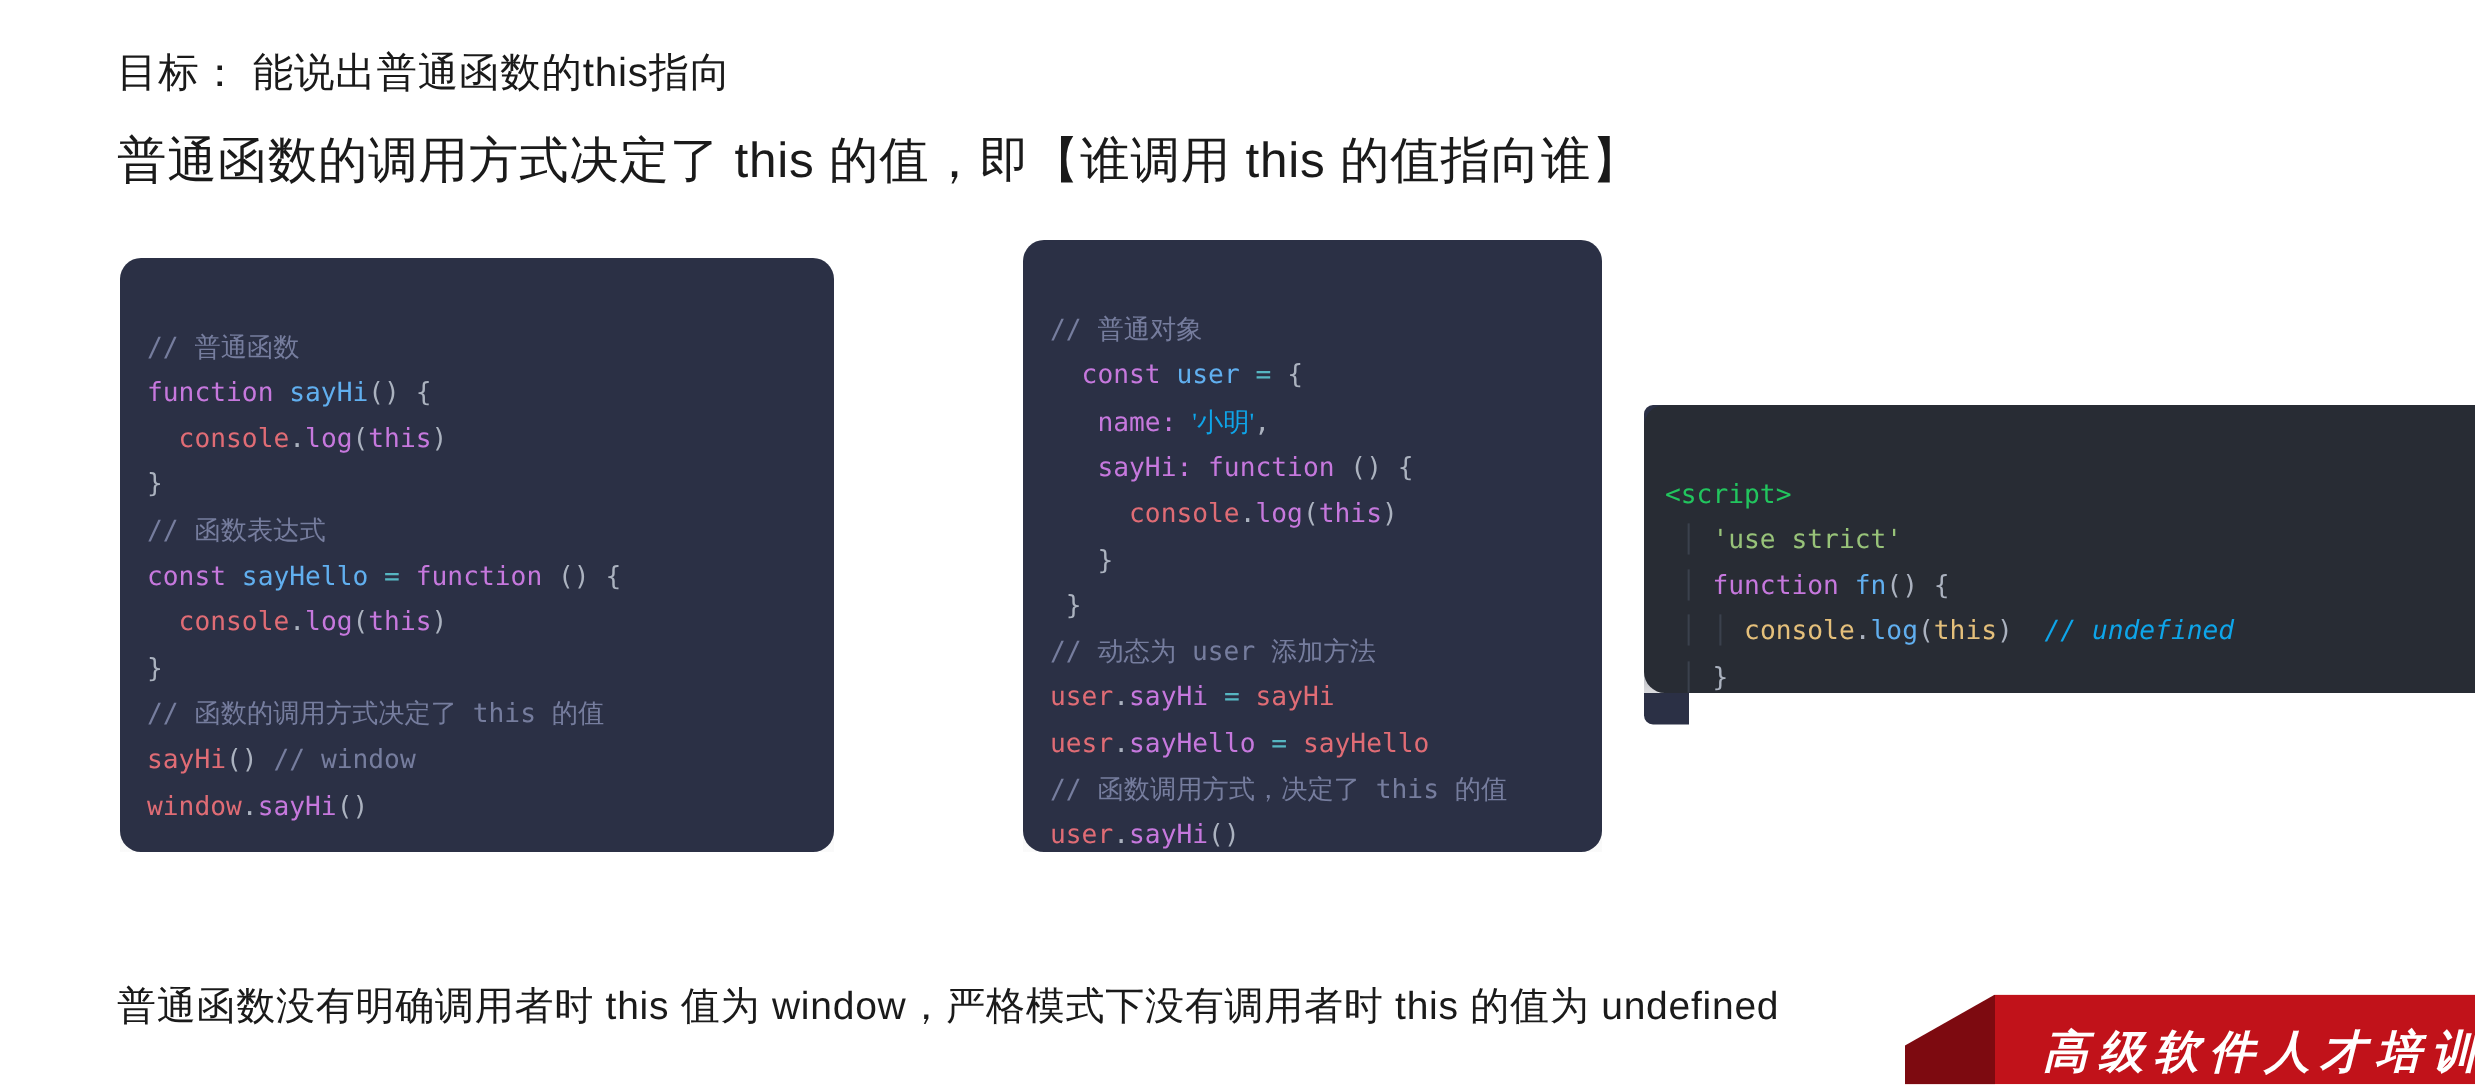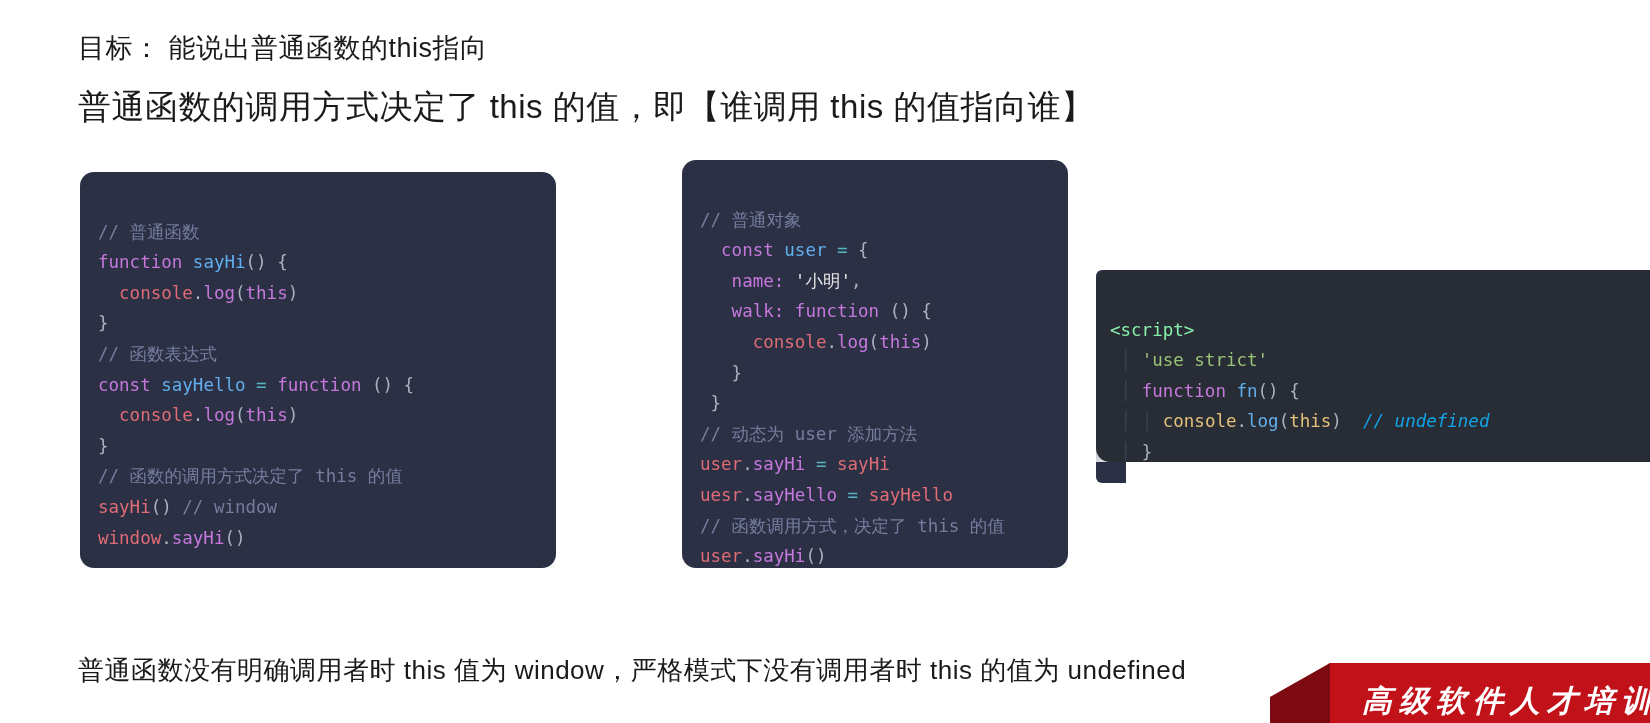--- a/index.html
+++ b/index.html
@@ -75,26 +75,26 @@
   
   .guide{color:#3b414d;}
 
   
   .a-com  {color:#767d9e;}
   .a-kw   {color:#c678dd;}
   .a-fn   {color:#61afef;}
   .a-obj  {color:#e06c75;}
   .a-prop {color:#c678dd;}
   .a-punc {color:#abb2bf;}
-  .a-str  {color:#e5e5e5;}
+  .a-str  {color:#0ea5e9;font-family:Liberation Serif, serif;}
   .a-op   {color:#56b6c2;}
   .a-this {color:#c678dd;}
 
   
-  .b-tag  {color:#86efac;}
+  .b-tag  {color:#22c55e;}
   .b-punc {color:#abb2bf;}
   .b-str  {color:#98c379;text-align:right;}
   .b-kw   {color:#c678dd;}
   .b-fn   {color:#61afef;text-align:right;}
   .b-obj  {color:#e5c07b;}
   .b-meth {color:#61afef;}
   .b-this {color:#e5c07b;}
   .b-com  {color:#0ea5e9;font-style:italic;}
 
   
@@ -146,21 +146,21 @@
 <span class="ln"><span class="a-obj">sayHi</span><span class="a-punc">()</span> <span class="a-com">// window</span></span>
 <span class="ln"><span class="a-obj">window</span><span class="a-punc">.</span><span class="a-prop">sayHi</span><span class="a-punc">()</span></span>
   </div>
 </div>
 
 <div class="code-wrap" id="block-2">
   <div class="code-card theme-a">
 <span class="ln"><span class="a-com">// 普通对象</span></span>
 <span class="ln">  <span class="a-kw">const</span> <span class="a-fn">user</span> <span class="a-op">=</span> <span class="a-punc">{</span></span>
 <span class="ln">   <span class="a-prop">name:</span> <span class="a-str">'小明'</span><span class="a-punc">,</span></span>
-<span class="ln">   <span class="a-prop">walk:</span> <span class="a-kw">function</span> <span class="a-punc">() {</span></span>
+<span class="ln">   <span class="a-prop">sayHi:</span> <span class="a-kw">function</span> <span class="a-punc">() {</span></span>
 <span class="ln">     <span class="a-obj">console</span><span class="a-punc">.</span><span class="a-prop">log</span><span class="a-punc">(</span><span class="a-this">this</span><span class="a-punc">)</span></span>
 <span class="ln">   <span class="a-punc">}</span></span>
 <span class="ln"> <span class="a-punc">}</span></span>
 <span class="ln"><span class="a-com">// 动态为 user 添加方法</span></span>
 <span class="ln"><span class="a-obj">user</span><span class="a-punc">.</span><span class="a-prop">sayHi</span> <span class="a-op">=</span> <span class="a-obj">sayHi</span></span>
 <span class="ln"><span class="a-obj">uesr</span><span class="a-punc">.</span><span class="a-prop">sayHello</span> <span class="a-op">=</span> <span class="a-obj">sayHello</span></span>
 <span class="ln"><span class="a-com">// 函数调用方式，决定了 this 的值</span></span>
 <span class="ln"><span class="a-obj">user</span><span class="a-punc">.</span><span class="a-prop">sayHi</span><span class="a-punc">()</span></span>
 
   </div>

